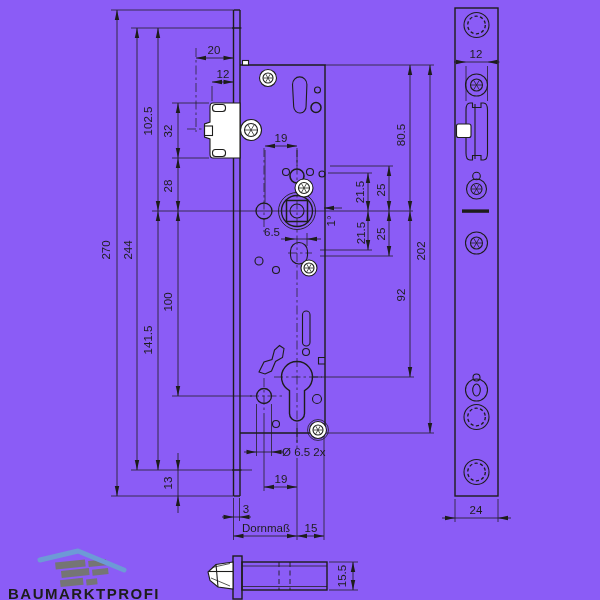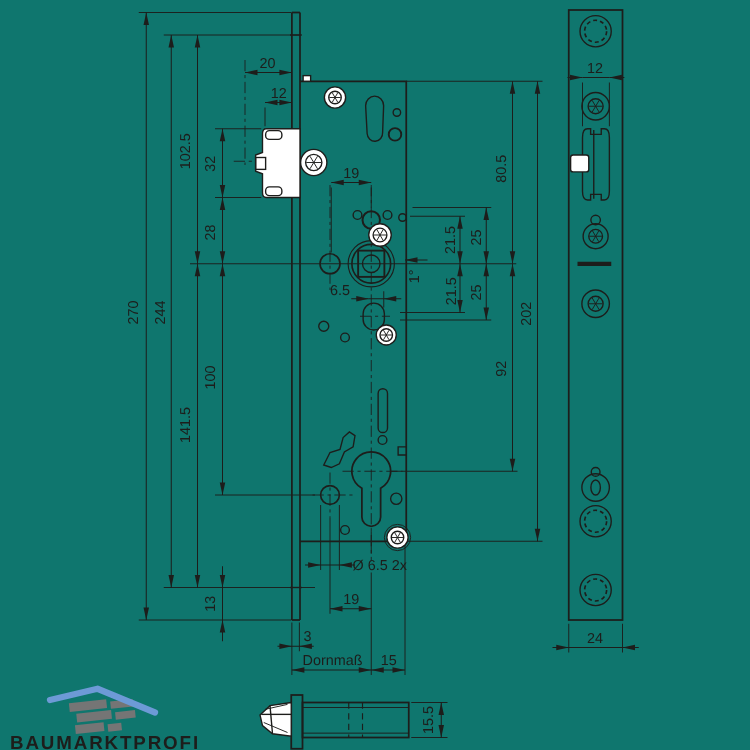--- a/index.html
+++ b/index.html
@@ -1,16 +1,16 @@
 <!DOCTYPE html>
 <html><head>
 <meta charset="utf-8">
 <style>
   html,body{margin:0;padding:0;background:#fff;}
-  .canvas{position:relative;width:600px;height:600px;background:#0f766e;overflow:hidden;}
+  .canvas{position:relative;width:600px;height:600px;background:#8b5cf6;overflow:hidden;}
   svg text{font-family:"Liberation Sans","DejaVu Sans",sans-serif;font-size:11.5px;fill:#1d1d1b;}
   .mid{text-anchor:middle;}
   .ts{text-anchor:start;}
   .ol{fill:none;stroke:#1d1d1b;stroke-width:1.4;}
   .ol2{fill:none;stroke:#1d1d1b;stroke-width:1.1;}
   .olw{fill:#fff;stroke:#1d1d1b;stroke-width:1.1;}
   .thin{fill:none;stroke:#1d1d1b;stroke-width:0.75;}
   .dim{fill:none;stroke:#1d1d1b;stroke-width:0.8;}
   .dash{fill:none;stroke:#1d1d1b;stroke-width:0.7;stroke-dasharray:9,3,2.5,3;}
   .dash2{fill:none;stroke:#1d1d1b;stroke-width:0.9;stroke-dasharray:5,3.5;}

